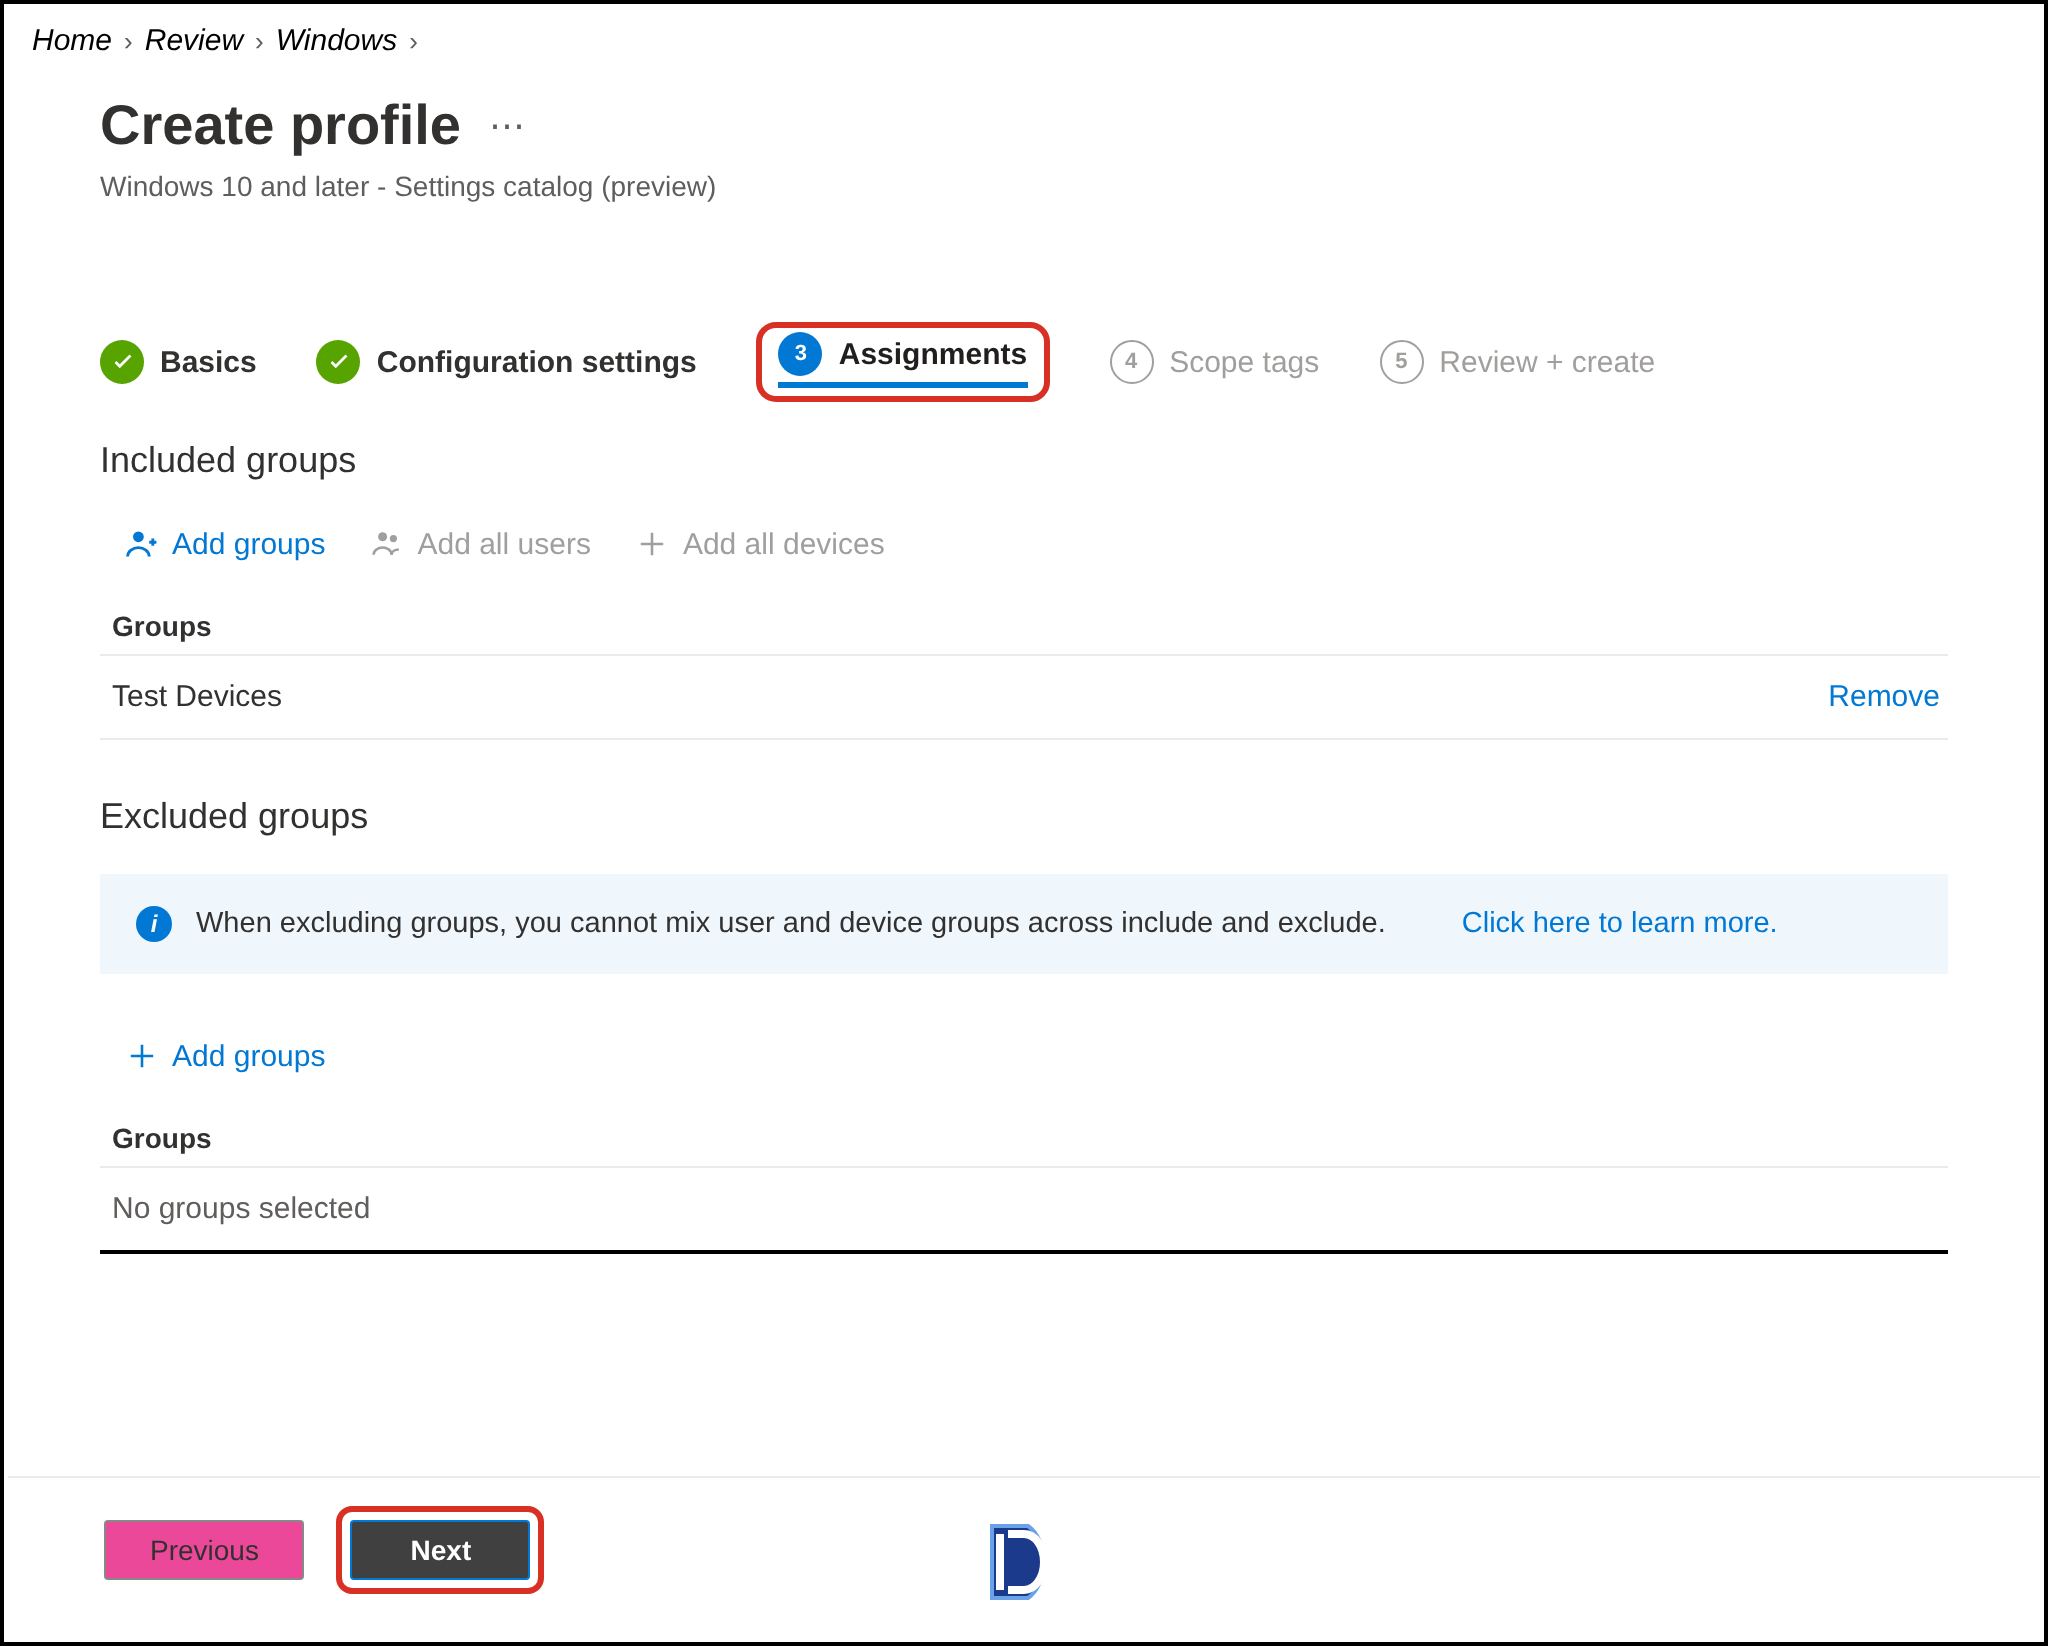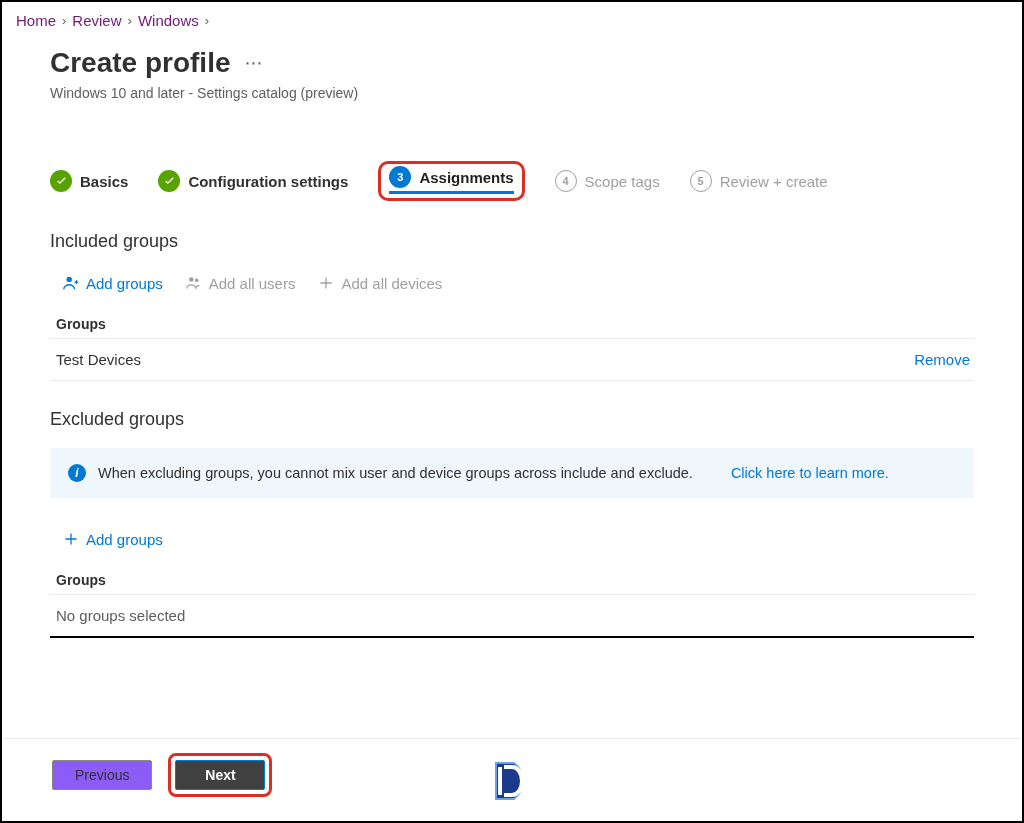--- a/index.html
+++ b/index.html
@@ -14,21 +14,21 @@
     position: relative;
     overflow: hidden;
   }
   .breadcrumb {
     display: flex;
     align-items: center;
     gap: 6px;
     padding: 10px 14px 6px 14px;
     font-size: 15px;
   }
-  .breadcrumb a { color: #701a75; text-decoration: none; }
+  .breadcrumb a { color: #000000; text-decoration: none; font-style: italic; }
   .breadcrumb .chev { color: #605e5c; font-size: 13px; }
 
   .page-body { padding: 0 48px; }
 
   .title-row { display: flex; align-items: center; gap: 14px; margin-top: 12px; }
   .page-title { font-size: 28px; font-weight: 600; color: #323130; }
   .ellipsis { font-size: 18px; color: #605e5c; letter-spacing: 2px; cursor: pointer; }
   .subtitle { font-size: 14px; color: #605e5c; margin-top: 6px; }
 
   .stepper {
@@ -55,21 +55,21 @@
     content: ""; position: absolute; left: 0; right: 0; bottom: 0;
     height: 3px; background: #0078d4;
   }
 
   .highlight-red {
     border: 3px solid #d93025;
     border-radius: 10px;
     padding: 2px 8px 4px 8px;
   }
 
-  .section-heading { font-size: 18px; font-weight: 400; color: #323130; margin-top: 22px; }
+  .section-heading { font-size: 18px; font-weight: 400; color: #323130; margin-top: 11px; }
   .toolbar { display: flex; gap: 18px; align-items: center; margin-top: 18px; padding-left: 10px; }
   .toolbar button {
     background: none; border: none; font-size: 15px;
     display: flex; align-items: center; gap: 6px; cursor: pointer;
     color: #0078d4; padding: 4px 2px;
   }
   .toolbar button.disabled { color: #a19f9d; cursor: default; }
   .toolbar .icon { width: 18px; height: 18px; display: inline-flex; align-items: center; justify-content: center; }
 
   .groups-label { font-weight: 600; margin-top: 20px; padding-bottom: 6px; border-bottom: 1px solid #edebe9; padding-left: 6px;}
@@ -106,21 +106,21 @@
     bottom: 0; left: 2px; right: 2px;
     border-top: 1px solid #edebe9;
     padding: 14px 48px 24px 48px;
     display: flex; align-items: center; gap: 16px;
     background: #fff;
   }
   .btn {
     font-size: 14px; padding: 6px 22px; border-radius: 2px;
     cursor: pointer; min-width: 90px;
   }
-  .btn-secondary { background: #8b5cf6; border: 1px solid #8a8886; color: #323130; }
+  .btn-secondary { background: #ec4899; border: 1px solid #8a8886; color: #323130; }
   .btn-primary { background: #404040; border: 1px solid #0078d4; color: #fff; font-weight: 600; }
   .btn-primary-wrap { border: 3px solid #d93025; border-radius: 8px; padding: 4px; display: inline-block; }
 
   .brand-logo {
     position: absolute; bottom: 18px; left: 50%; transform: translateX(-50%);
     width: 40px; height: 44px;
   }
   .check-svg { width: 13px; height: 13px; }
 </style>
 </head>

